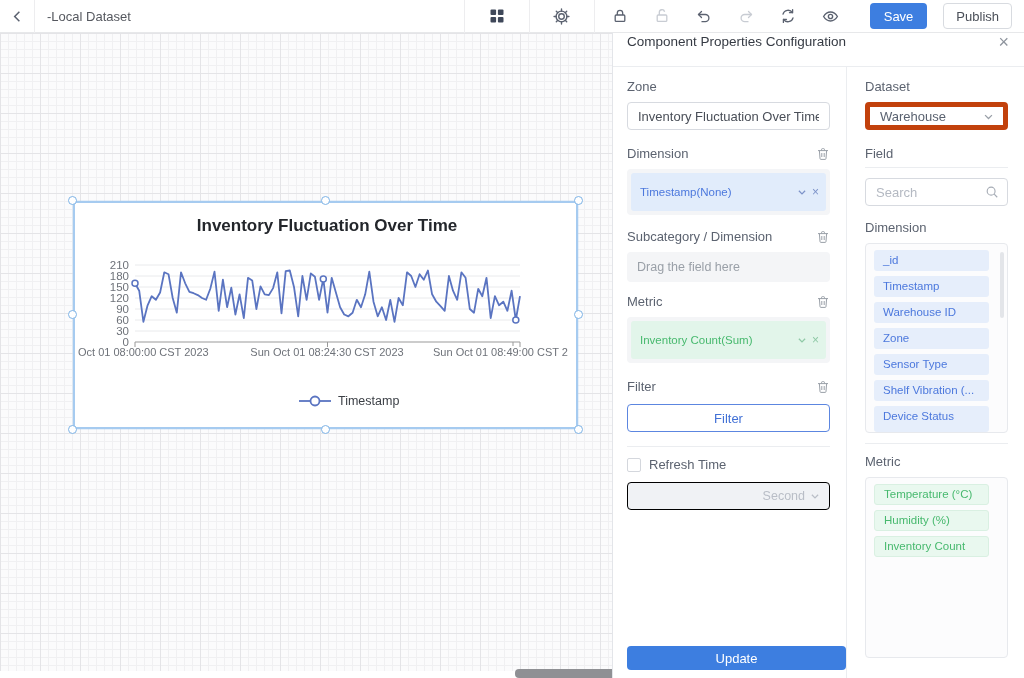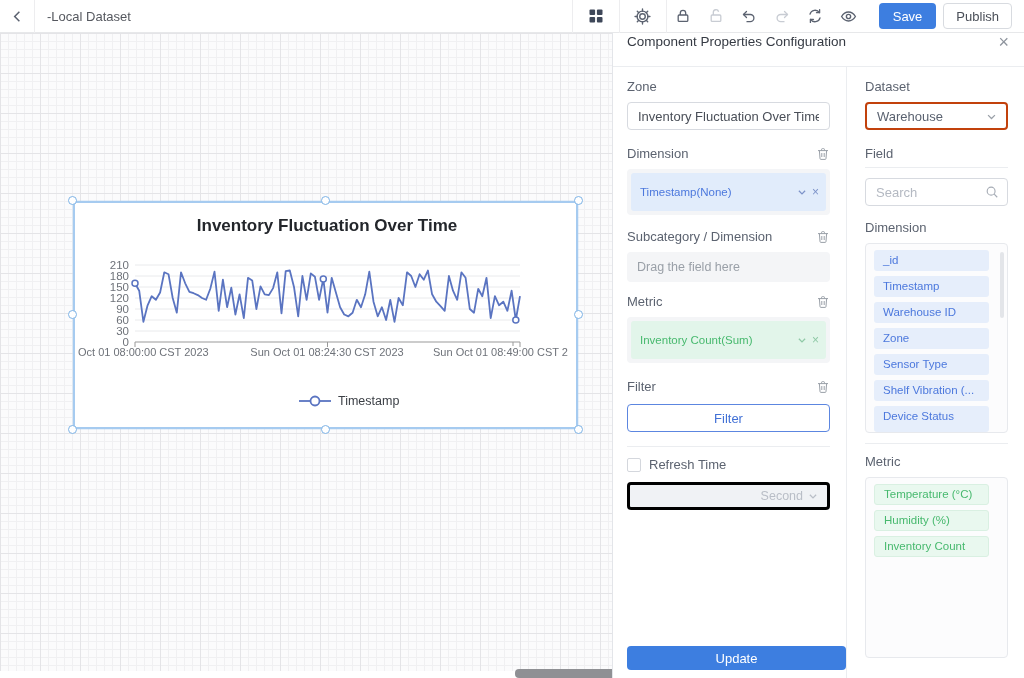--- a/index.html
+++ b/index.html
@@ -4,21 +4,21 @@
 <style>
   * { margin:0; padding:0; box-sizing:border-box; }
   html,body { width:1024px; height:678px; }
   body { font-family:"Liberation Sans","DejaVu Sans",sans-serif; background:#fff; overflow:hidden; }
   .app { position:relative; width:1024px; height:678px; background:#fff; overflow:hidden; }
 
   
   .toolbar { position:absolute; top:0; left:0; right:0; height:33px; background:#fff;
              border-bottom:1px solid #e7e8ea; display:flex; align-items:center; justify-content:space-between; z-index:30; }
   .tb-left { display:flex; align-items:center; height:100%; }
-  .tb-right { display:flex; align-items:center; height:100%; }
+  .tb-right { display:flex; align-items:center; height:100%;gap:9px; }
   .icon-btn { background:none; border:none; height:33px; display:flex; align-items:center; justify-content:center;
               color:#5b6270; cursor:pointer; }
   .icon-btn.w30 { width:34px; } .icon-btn.w44 { width:46px; } .icon-btn.w33 { width:33px; }
   .icon-btn.disabled { color:#c8ccd3; }
   .v-div { width:1px; height:33px; background:#ededef; }
   .doc-title { font-size:13px; color:#55585f; margin-left:12px; }
   .btn-primary { background:#3d7ee0; color:#fff; border:none; border-radius:4px; height:26px; padding:0 14px;
                  font-size:13px; margin:0 7px 0 14px; cursor:pointer; font-family:inherit; }
   .btn-default { background:#fff; color:#4a4f58; border:1px solid #d8dbe0; border-radius:4px; height:26px;
                  padding:0 12px; font-size:13px; margin-right:12px; cursor:pointer; font-family:inherit; }
@@ -74,28 +74,28 @@
 
   .drop-area { background:#f4f5f7; border-radius:4px; height:30px; line-height:30px; padding-left:10px;
                color:#9aa0a8; font-size:12.5px; }
 
   .filter-btn { width:100%; height:28px; border:1px solid #5c86e0; border-radius:4px; background:#fff;
                 color:#4271d6; font-size:13px; cursor:pointer; font-family:inherit; }
   .hdivider { border-top:1px solid #ebedf0; }
   .refresh-row { display:flex; align-items:center; }
   .checkbox { width:14px; height:14px; border:1px solid #d4d7dd; border-radius:2px; background:#fff; display:inline-block; cursor:pointer; }
   .refresh-label { font-size:13px; color:#5c6370; margin-left:8px; }
-  .input-group { height:28px; background:#f0f2f5; border:3px solid #000000; border-radius:4px;
+  .input-group { height:28px; background:#f0f2f5; border:1px solid #000000; border-radius:4px;
                  display:flex; align-items:center; }
   .input-group .ig-left { flex:1; height:100%; }
   .input-group .ig-select { display:flex; align-items:center; color:#b9bec7; font-size:12.5px; padding-right:9px; gap:5px; }
   .update-btn { position:absolute; left:14px; right:0; bottom:8px; height:24px; background:#3d7ee0; color:#fff;
                 border:none; border-radius:4px; font-size:13px; cursor:pointer; font-family:inherit; }
 
-  .select-box { width:100%; height:28px; border:2px solid #c2410c; border-radius:4px; background:#fff;
+  .select-box { width:100%; height:28px; border:5px solid #c2410c; border-radius:4px; background:#fff;
                 display:flex; align-items:center; justify-content:space-between; padding:0 9px 0 10px;
                 font-size:13px; color:#5a6270; cursor:pointer; }
   .select-box .sel-chevron { color:#9aa0a8; display:flex; }
   .search-wrap { position:relative; }
   .search-wrap .search-ico { position:absolute; right:9px; top:7px; color:#a6acb5; }
   .field-hr { border-top:1px solid #ebedf0; margin-top:6px; }
 
   .chips-box { border:1px solid #e7e9ed; border-radius:4px; background:#fcfcfd; padding:6px 18px 0 8px;
                position:relative; overflow:hidden; }
   .box-dim { height:190px; }

